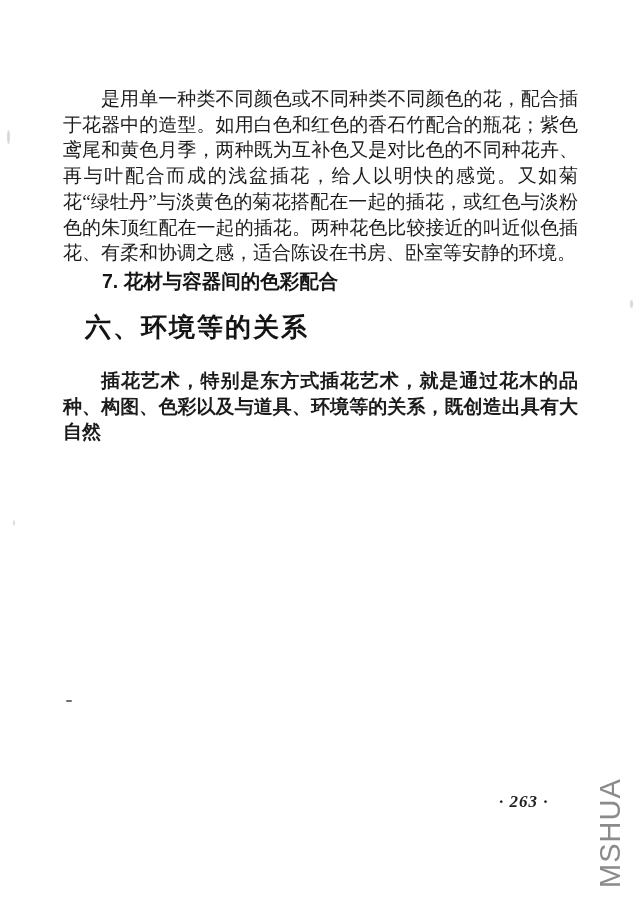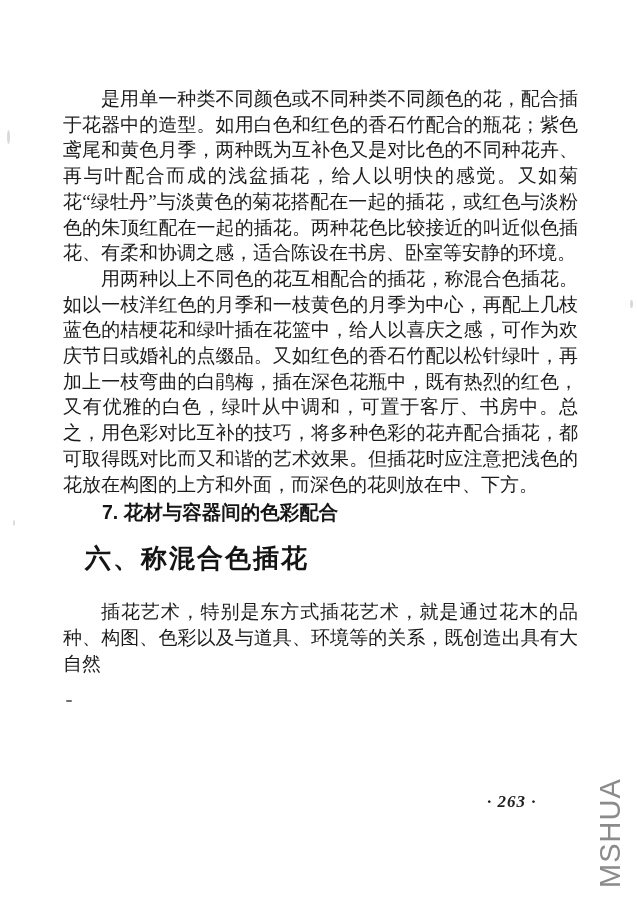--- a/index.html
+++ b/index.html
@@ -40,24 +40,24 @@
   h2.section-heading {
     margin:19px 0 0 0;
     padding-left:22px;
     font-size:26px;
     line-height:30px;
     font-weight:700;
     font-family:"Liberation Serif","DejaVu Serif",serif;
     letter-spacing:2px;
     color:#141414;
   }
-  p.body.last { margin-top:25px; }
+  p.body.last { margin-top:25px;font-weight:bold; }
   .page-number {
     position:absolute;
-    left:487px; top:792px;
+    left:499px; top:792px;
     font-style:italic;
     font-weight:600;
     font-size:17px;
     letter-spacing:1px;
     font-family:"Liberation Serif","DejaVu Serif",serif;
     color:#1f1f1f;
     white-space:nowrap;
   }
   .watermark {
     position:absolute;
@@ -87,26 +87,25 @@
 </head>
 <body>
 
 <div class="page">
 
   <div class="text-block">
 
     <p class="body">是用单一种类不同颜色或不同种类不同颜色的花，配合插于花器中的造型。如用白色和红色的香石竹配合的瓶花；紫色鸢尾和黄色月季，两种既为互补色又是对比色的不同种花卉、再与叶配合而成的浅盆插花，给人以明快的感觉。又如菊花“绿牡丹”与淡黄色的菊花搭配在一起的插花，或红色与淡粉色的朱顶红配在一起的插花。两种花色比较接近的叫近似色插花、有柔和协调之感，适合陈设在书房、卧室等安静的环境。</p>
 
 
-    <p class="body">用两种以上不同色的花互相配合的插花，称混合色插花。如以一枝洋红色的月季和一枝黄色的月季为中心，再配上几枝蓝色的桔梗花和绿叶插在花篮中，给人以喜庆之感，可作为欢庆节日或婚礼的点缀品。又如红色的香石竹配以松针绿叶，再加上一枝弯曲的白鹃梅，插在深色花瓶中，既有热烈的红色，又有优雅的白色，绿叶从中调和，可置于客厅、书房中。总之，用色彩对比互补的技巧，将多种色彩的花卉配合插花，都可取得既对比而又和谐的艺术效果。但插花时应注意把浅色的花放在构图的上方和外面，而深色的花则放在中、下方。</p>
 
     <h3 class="subheading second">7. 花材与容器间的色彩配合</h3>
 
 
-    <h2 class="section-heading">六、称混合色插花</h2>
+    <h2 class="section-heading">六、环境等的关系</h2>
 
     <p class="body last">插花艺术，特别是东方式插花艺术，就是通过花木的品种、构图、色彩以及与道具、环境等的关系，既创造出具有大自然</p>
 
   </div>
 
   <span class="heading-dash"></span>
   <span class="speck s1"></span>
   <span class="speck s2"></span>
   <span class="speck s3"></span>
 

